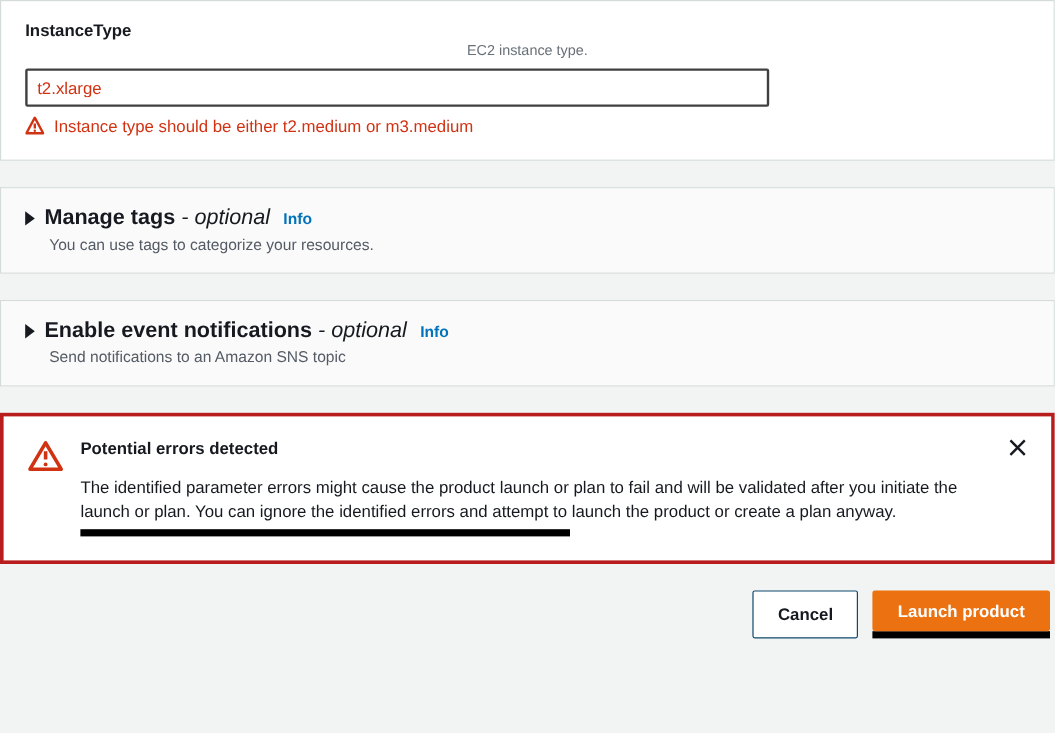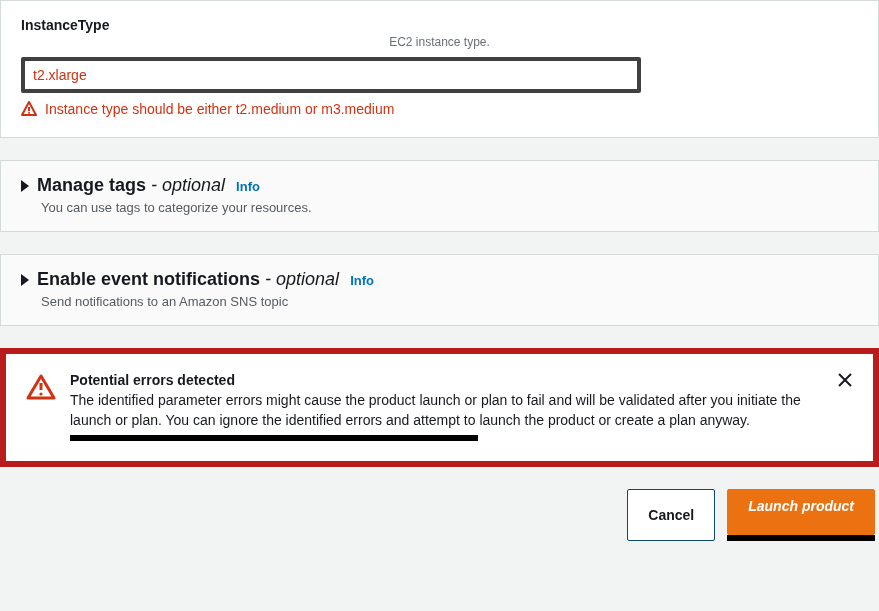--- a/index.html
+++ b/index.html
@@ -29,21 +29,21 @@
       margin-top: 2px;
       text-align: center;
     }
     .input-wrap {
       margin-top: 8px;
     }
     input[type="text"] {
       width: 620px;
       padding: 6px 8px;
       font-size: 14px;
-      border: 4px solid #404040;
+      border: 2px solid #404040;
       border-radius: 2px;
       color: #d13212;
       font-family: inherit;
     }
     .error-row {
       display: flex;
       align-items: center;
       gap: 8px;
       margin-top: 8px;
       color: #d13212;
@@ -86,21 +86,21 @@
       cursor: pointer;
     }
     .collapsible-desc {
       margin-left: 20px;
       margin-top: 4px;
       font-size: 13px;
       color: #545b64;
     }
     .alert-panel {
       background: #fff;
-      border: 6px solid #b91c1c;
+      border: 3px solid #b91c1c;
       margin-bottom: 22px;
       padding: 18px 20px 20px 20px;
     }
     .alert-body {
       display: flex;
       align-items: flex-start;
       gap: 14px;
     }
     .alert-icon {
       flex-shrink: 0;
@@ -111,21 +111,21 @@
     }
     .alert-title {
       font-weight: 700;
       font-size: 14px;
       color: #16191f;
     }
     .alert-msg {
       font-size: 14px;
       color: #16191f;
       line-height: 1.45;
-      margin-top: 2px;
+      margin-top: 15px;
     }
     .close-icon {
       cursor: pointer;
       flex-shrink: 0;
       margin-left: 10px;
     }
     .checkbox-row {
       display: flex;
       align-items: center;
       gap: 10px;
@@ -178,22 +178,21 @@
     .btn-secondary {
       background: #fff;
       border: 1px solid #545b64;
       color: #16191f;
     }
     .btn-primary {
       background: #ec7211;
       border: 1px solid #ec7211;
       color: #fff;
       position: relative;
-      padding-bottom: 18px;
-      font-style: italic;
+      padding-bottom: 6px;
     }
     .btn-primary-wrap {
       display: flex;
       flex-direction: column;
     }
     .btn-primary-bar {
       height: 6px;
       background: #000;
       margin-top: 0px;
     }

